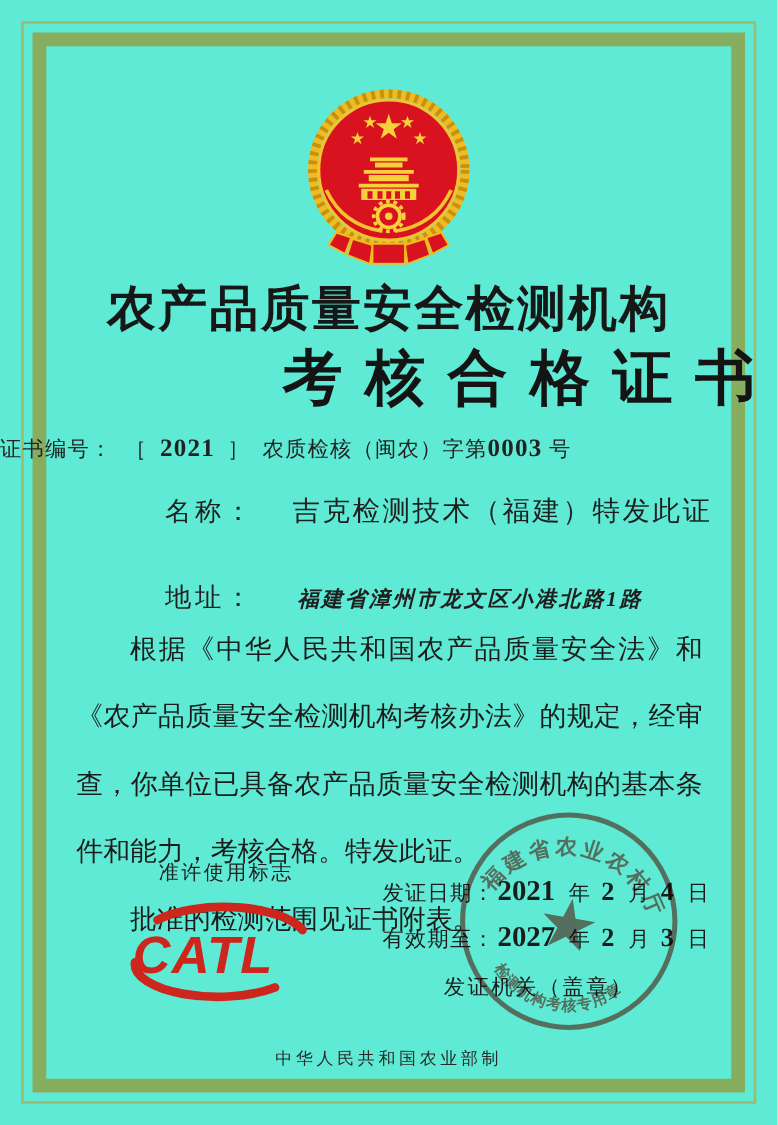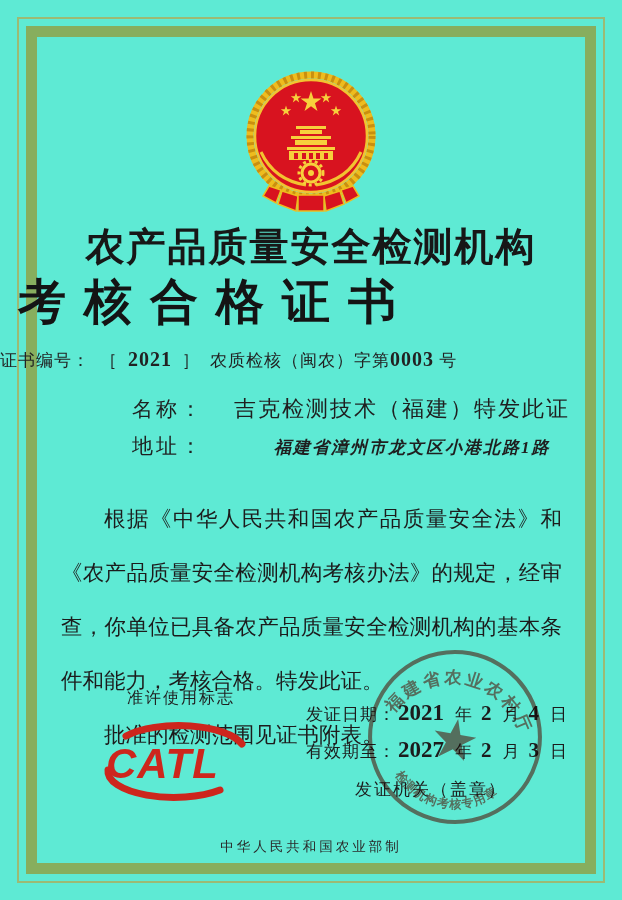--- a/index.html
+++ b/index.html
@@ -12,36 +12,36 @@
   .frame-outer { position:absolute; inset:17px; border:2px solid #9cba74; pointer-events:none; }
   .frame-inner { position:absolute; inset:26px; border:11px solid #87ae5e; pointer-events:none; }
 
   .emblem { position:absolute; left:236px; top:70px; width:150px; height:148px; }
 
   .title1 {
     position:absolute; top:220px; left:0; width:100%; text-align:center;
     font-size:39px; font-weight:700; letter-spacing:2px; color:#171717;
   }
   .title2 {
-    position:absolute; top:270px; left:0; width:100%; text-align:left;
+    position:absolute; top:270px; left:0; width:100%; text-align:right;
     font-size:48px; font-weight:900; letter-spacing:18px; text-indent:18px; color:#141414;
   }
 
   .certno {
     position:absolute; top:348px; left:0; width:100%; text-align:left;
     font-size:17px; letter-spacing:1px; color:#222;
   }
   .certno .bracket { margin:0 10px; }
   .certno .num-bold { font-weight:700; font-size:20px; font-family:"Liberation Serif",serif; }
 
   .field { position:absolute; left:84px; right:50px; display:flex; align-items:baseline;margin-left:48px; }
   .field .flabel { font-size:21px; letter-spacing:3px; flex:0 0 auto; }
   .field-name { top:394px; }
   .field-name .fvalue { font-size:22px; margin-left:30px; letter-spacing:2px; }
-  .field-addr { top:432px;gap:36px; }
+  .field-addr { top:464px; }
   .field-addr .fvalue { font-size:17px; font-weight:700; margin-left:34px; letter-spacing:2px; font-style:italic; }
 
   .body-text {
     position:absolute; top:492px; left:61px; width:501px;
     font-size:21.5px; line-height:54px; text-align:justify; color:#1c1c1c;
   }
   .body-text p { text-indent:2em; }
 
   .mark-label { position:absolute; top:688px; left:127px; font-size:16px; font-weight:400; letter-spacing:2px; }
   .catl-logo { position:absolute; top:710px; left:96px; width:158px; height:96px; }

